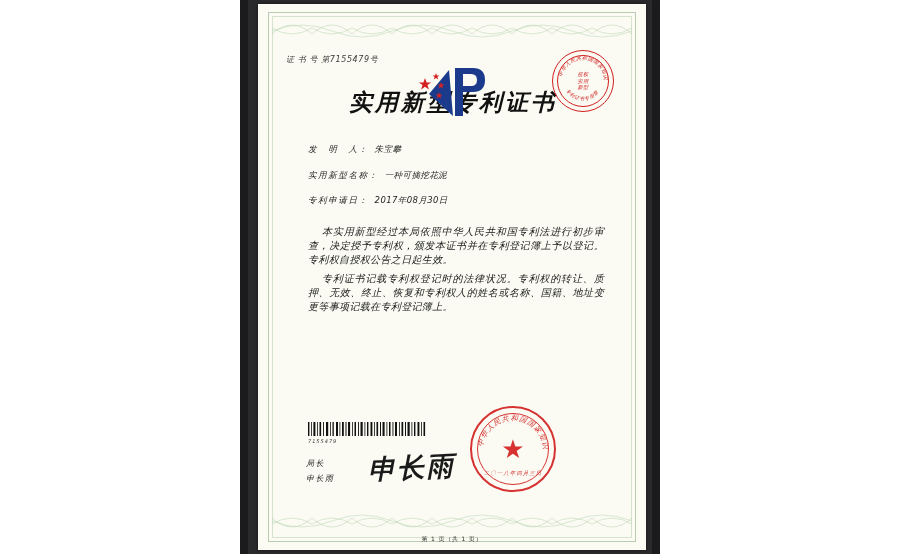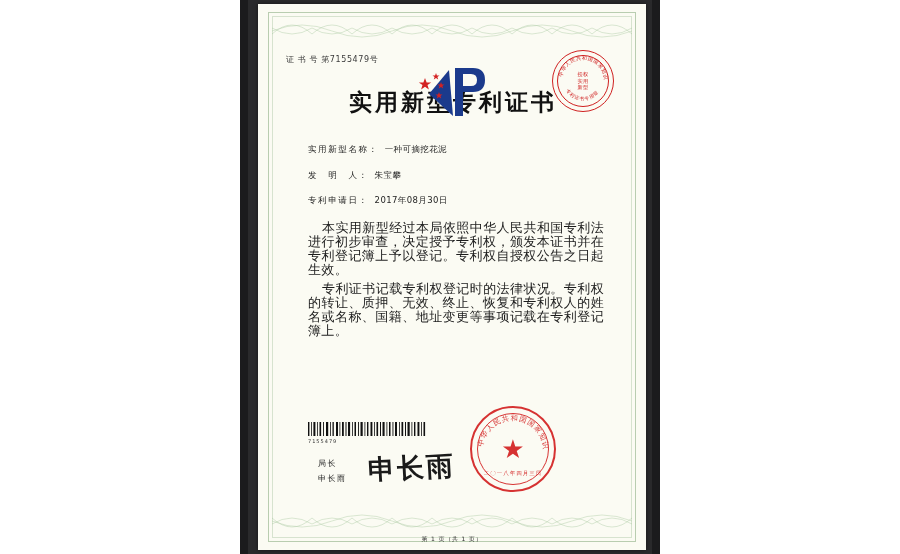--- a/index.html
+++ b/index.html
@@ -78,20 +78,21 @@
   .guilloche.top { top: 10px; }
   .guilloche.bottom { bottom: 12px; }
 
   
   .content {
     position: absolute;
     left: 28px;
     top: 36px;
     right: 26px;
     bottom: 36px;
+    font-style: italic;
   }
 
   
   .serial {
     font-size: 8px;
     color: #3a3a3a;
     letter-spacing: 0.6px;
     margin-top: 14px;
   }
 
@@ -172,24 +173,24 @@
     white-space: nowrap;
     letter-spacing: 1.6px;
   }
   .field-value {
     margin-left: 6px;
     letter-spacing: 0.4px;
   }
 
   
   .body-text {
-    margin-top: 13px;
+    margin-top: 18px;
     padding-left: 22px;
     padding-right: 16px;
-    font-size: 13px;
+    font-size: 10px;
     line-height: 14px;
     color: #1c1c1c;
     text-align: justify;
     letter-spacing: 0.35px;
   }
   .body-text p {
     margin: 0 0 5px 0;
     text-indent: 14px;
   }
 
@@ -206,21 +207,21 @@
     left: 22px;
     bottom: 70px;
     font-size: 5px;
     letter-spacing: 1px;
     color: #333;
   }
 
   
   .sign-block {
     position: absolute;
-    left: 32px;
+    left: 20px;
     bottom: 28px;
     font-size: 8px;
     line-height: 15px;
     letter-spacing: 1.5px;
     color: #1c1c1c;
   }
   .signature {
     position: absolute;
     left: 82px;
     bottom: 28px;
@@ -348,27 +349,27 @@
         <div class="seal-center">
           授权<br>实用<br>新型
         </div>
       </div>
 
       <div class="title">实用新型专利证书</div>
 
       <div class="fields">
 
         <div class="field-row">
+          <span class="field-label">发　明　人：</span>
+          <span class="field-value">朱宝攀</span>
+        </div>
+
+        <div class="field-row">
           <span class="field-label">实用新型名称：</span>
           <span class="field-value">一种可摘挖花泥</span>
-        </div>
-
-        <div class="field-row">
-          <span class="field-label">发　明　人：</span>
-          <span class="field-value">朱宝攀</span>
         </div>
 
 
         <div class="field-row">
           <span class="field-label">专利申请日：</span>
           <span class="field-value">2017年08月30日</span>
         </div>
 
 
 

